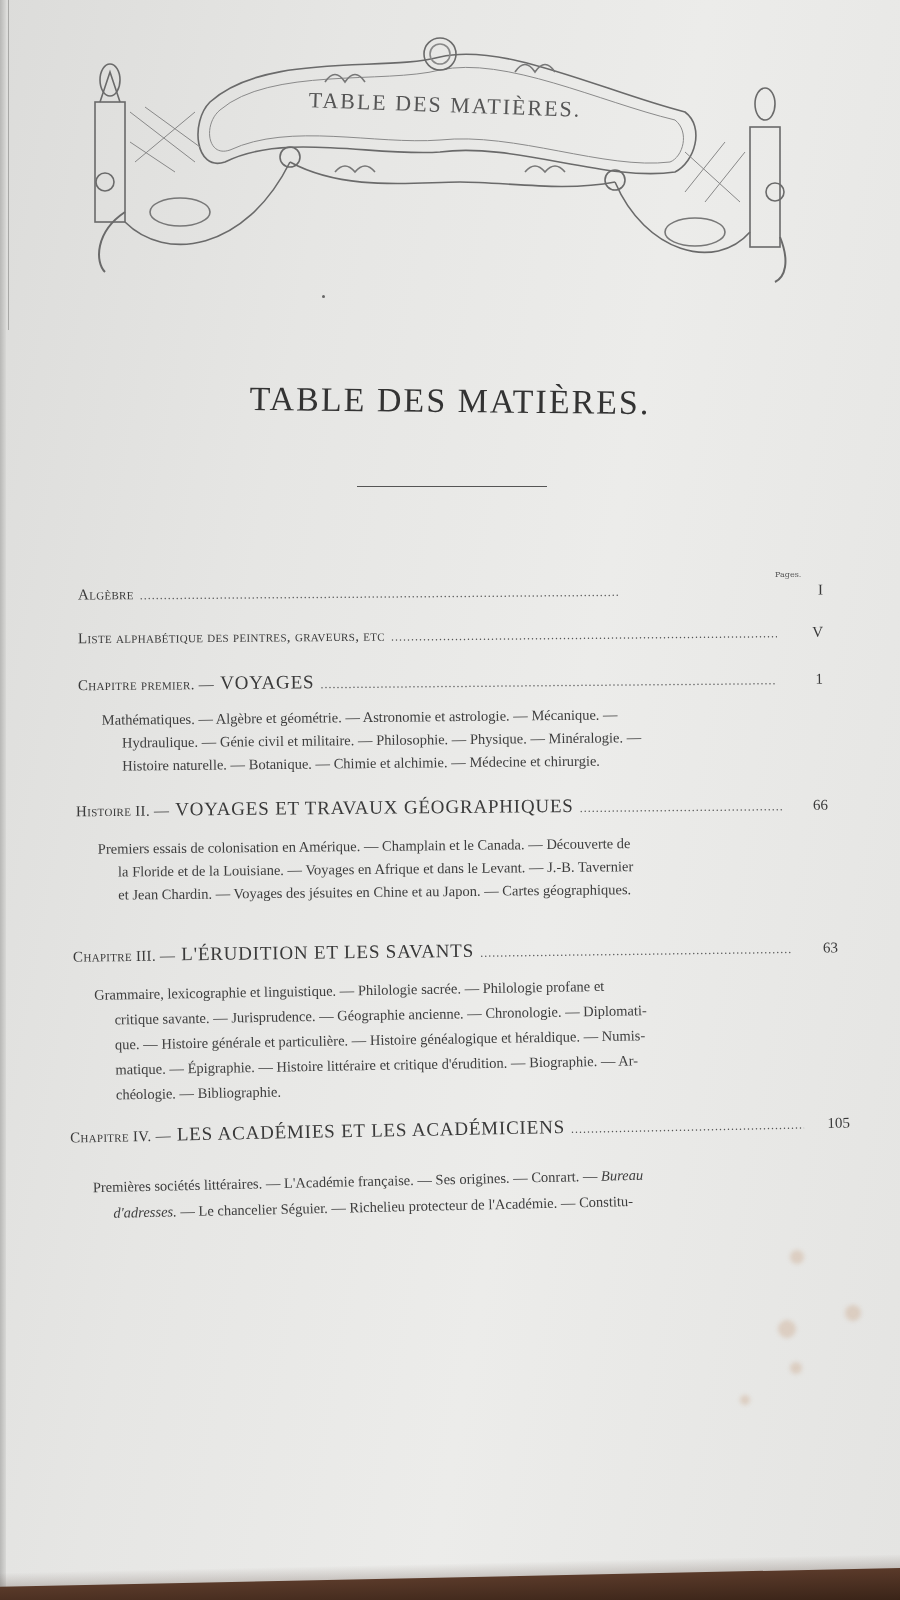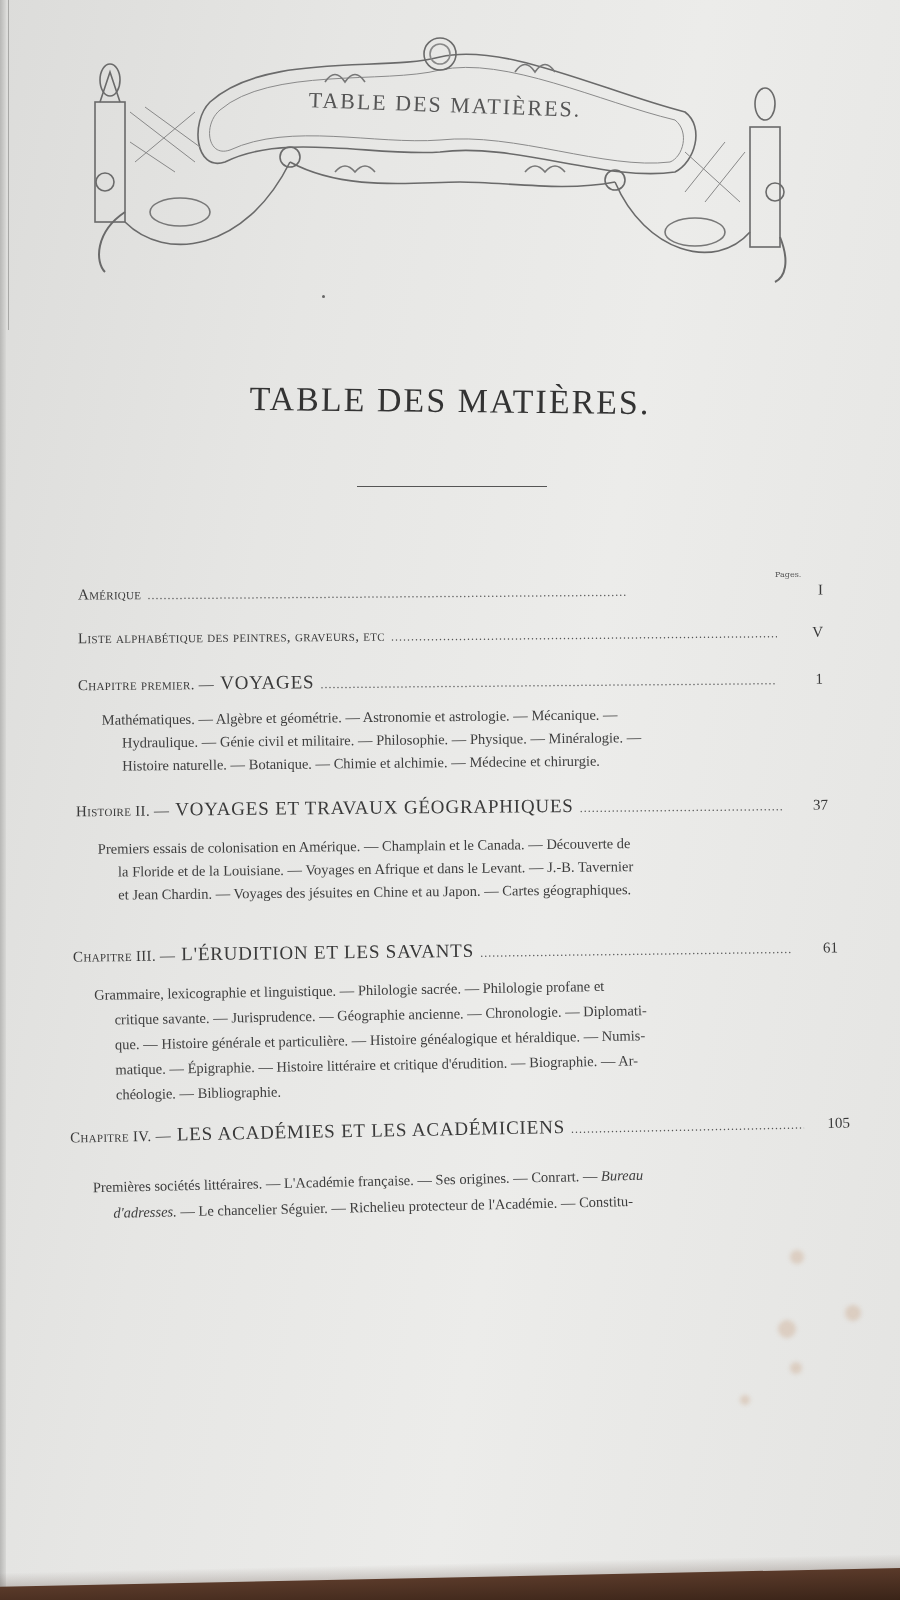--- a/index.html
+++ b/index.html
@@ -97,21 +97,21 @@
 <div class="cartouche-title">TABLE DES MATIÈRES.</div>
 <div class="dot-mark"></div>
 
 <h1 class="main-title" style="margin:0;font-weight:normal;">TABLE DES MATIÈRES.</h1>
 <div class="title-rule"></div>
 
 <div class="toc">
   <div class="pages-label">Pages.</div>
 
   <div class="toc-line" style="left:78px;top:584px;width:745px;transform:rotate(-0.4deg);">
-    <span class="sc">Amérique</span>
+    <span class="sc">Algèbre</span>
     <span class="leader"></span>
     <span class="pnum">I</span>
   </div>
 
   <div class="toc-line" style="left:78px;top:627px;width:745px;transform:rotate(-0.5deg);">
     <span class="sc">Liste alphabétique des peintres, graveurs, etc</span>
     <span class="leader"></span>
     <span class="pnum">V</span>
   </div>
 
@@ -124,33 +124,33 @@
   <div class="desc" style="left:102px;top:706px;transform:rotate(-0.6deg);">
     <span class="l">Mathématiques. — Algèbre et géométrie. — Astronomie et astrologie. — Mécanique. —</span>
     <span class="l indent">Hydraulique. — Génie civil et militaire. — Philosophie. — Physique. — Minéralogie. —</span>
     <span class="l indent">Histoire naturelle. — Botanique. — Chimie et alchimie. — Médecine et chirurgie.</span>
   </div>
 
   <div class="toc-line" style="left:76px;top:796px;width:752px;transform:rotate(-0.5deg);">
     <span class="sc">Histoire II. —</span>
     <span class="big">VOYAGES ET TRAVAUX GÉOGRAPHIQUES</span>
     <span class="leader"></span>
-    <span class="pnum">37</span>
+    <span class="pnum">66</span>
   </div>
   <div class="desc" style="left:98px;top:835px;transform:rotate(-0.6deg);">
     <span class="l">Premiers essais de colonisation en Amérique. — Champlain et le Canada. — Découverte de</span>
     <span class="l indent">la Floride et de la Louisiane. — Voyages en Afrique et dans le Levant. — J.-B. Tavernier</span>
     <span class="l indent">et Jean Chardin. — Voyages des jésuites en Chine et au Japon. — Cartes géographiques.</span>
   </div>
 
   <div class="toc-line" style="left:73px;top:940px;width:765px;transform:rotate(-0.7deg);">
     <span class="sc">Chapitre III. —</span>
     <span class="big">L'ÉRUDITION ET LES SAVANTS</span>
     <span class="leader"></span>
-    <span class="pnum">61</span>
+    <span class="pnum">63</span>
   </div>
   <div class="desc" style="left:95px;top:978px;line-height:25px;transform:rotate(-1deg);">
     <span class="l">Grammaire, lexicographie et linguistique. — Philologie sacrée. — Philologie profane et</span>
     <span class="l indent">critique savante. — Jurisprudence. — Géographie ancienne. — Chronologie. — Diplomati-</span>
     <span class="l indent">que. — Histoire générale et particulière. — Histoire généalogique et héraldique. — Numis-</span>
     <span class="l indent">matique. — Épigraphie. — Histoire littéraire et critique d'érudition. — Biographie. — Ar-</span>
     <span class="l indent">chéologie. — Bibliographie.</span>
   </div>
 
   <div class="toc-line" style="left:70px;top:1118px;width:780px;transform:rotate(-1.1deg);">

